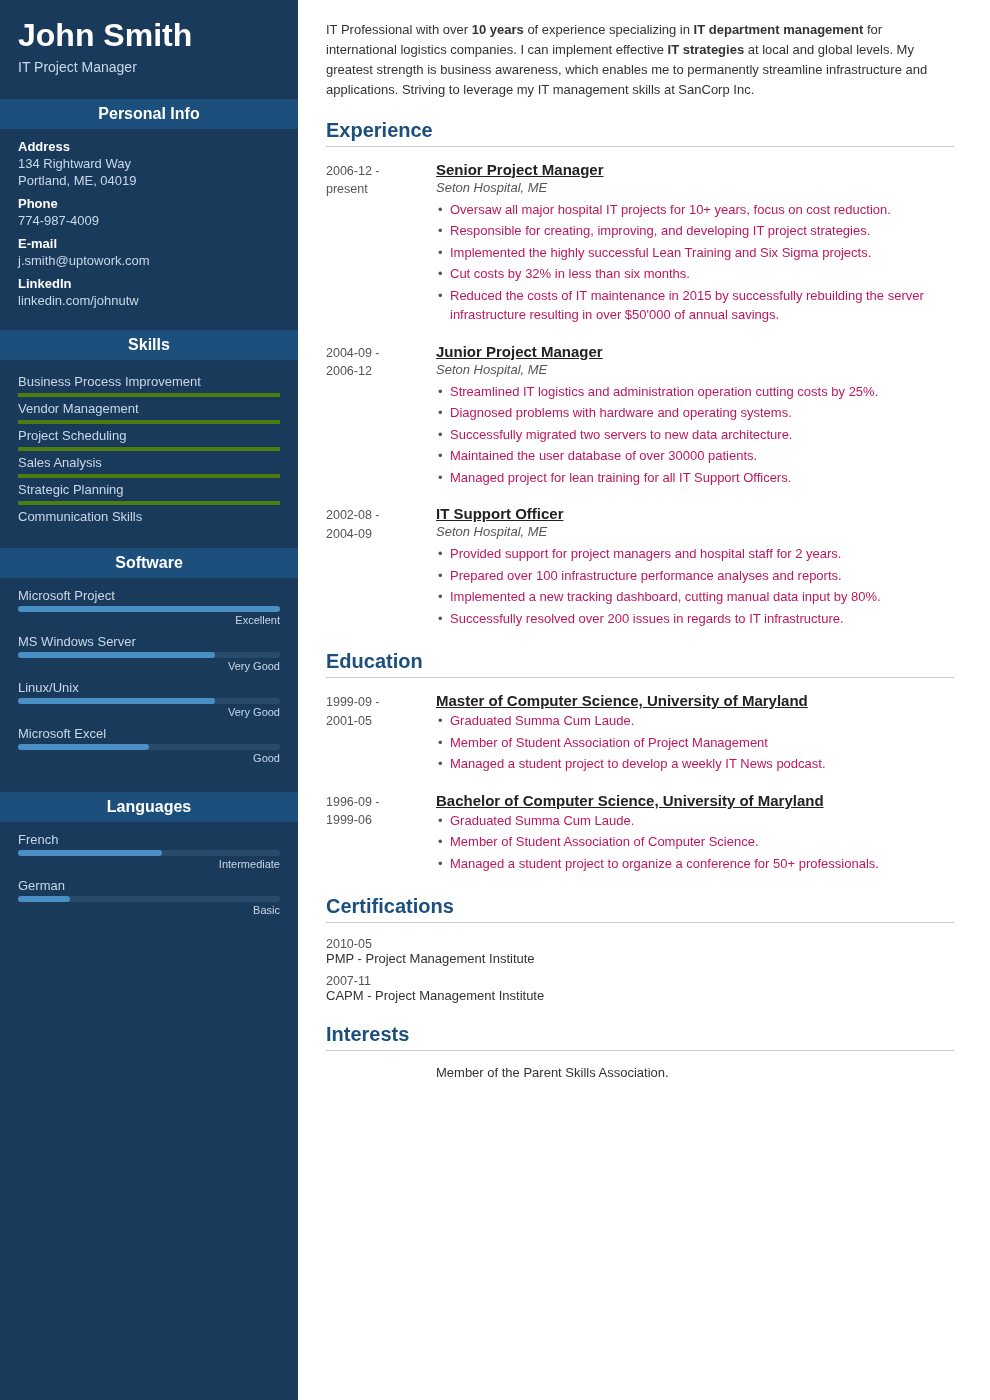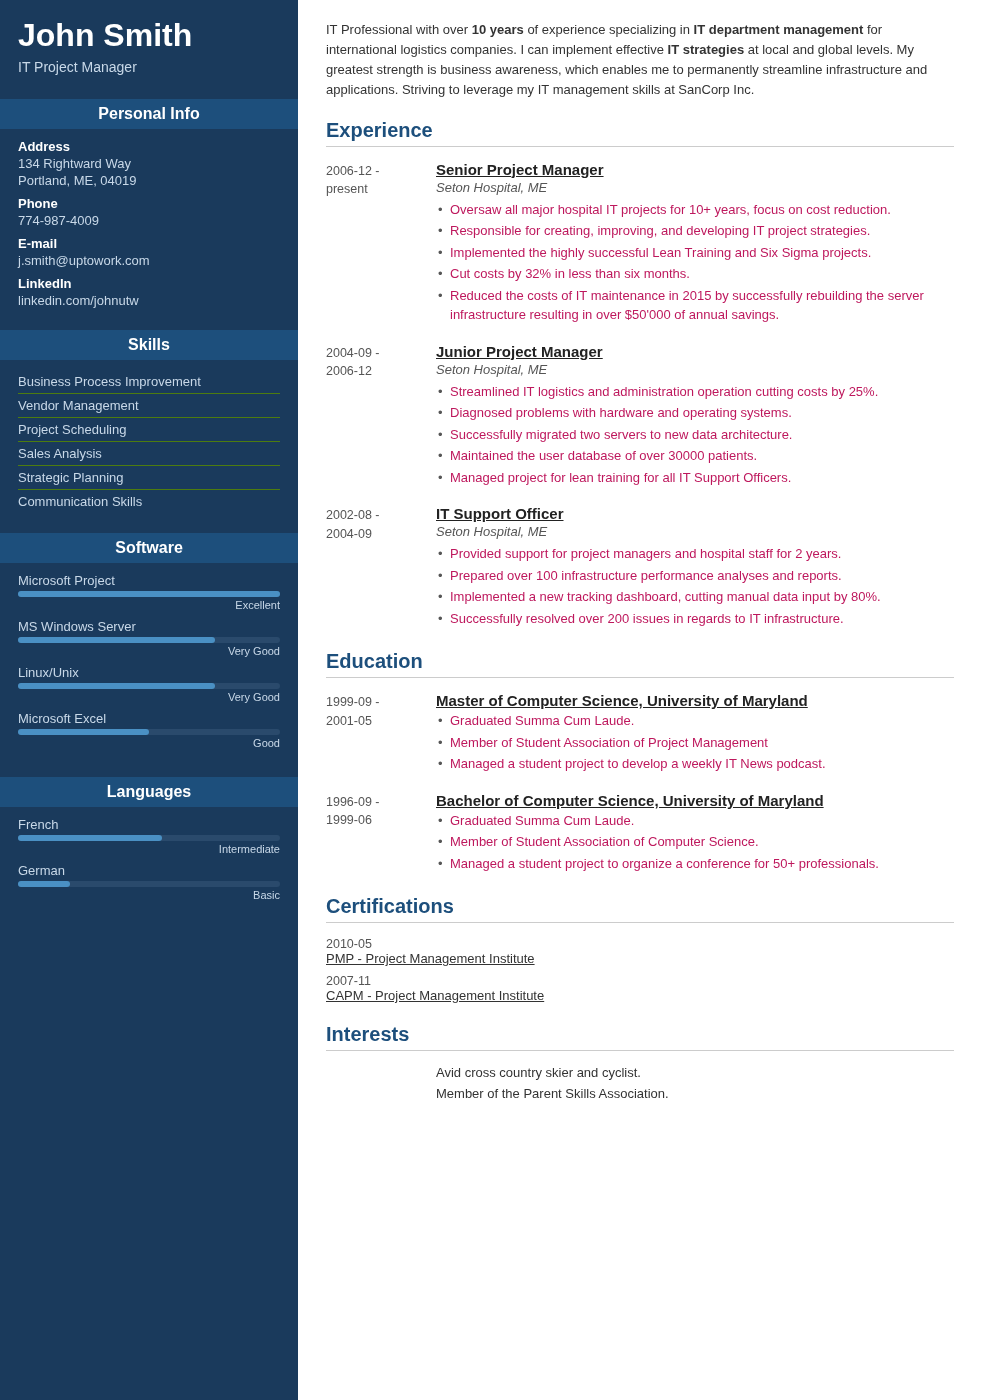--- a/index.html
+++ b/index.html
@@ -69,21 +69,21 @@
     .info-value {
       color: #c8d8e8;
       font-size: 13px;
       margin-bottom: 2px;
     }
 
     .skill-item {
       color: #c8d8e8;
       font-size: 13px;
       padding: 4px 0;
-      border-bottom: 1px solid #4d7c0f;
+      border-bottom: 4px solid #4d7c0f;
     }
 
     .skill-item:last-child {
       border-bottom: none;
     }
 
     .software-item {
       margin-bottom: 6px;
     }
 
@@ -217,21 +217,20 @@
 
     .cert-date {
       min-width: 110px;
       color: #555;
       font-size: 12.5px;
     }
 
     .cert-name {
       font-size: 13px;
       color: #333;
-      text-decoration: underline;
     }
 
     .interest-item-plain {
       font-size: 13px;
       color: #333;
       margin-bottom: 6px;
     }
   </style>
 </head>
 <body>
@@ -424,17 +423,16 @@
         <div class="cert-entry">
           <div class="cert-date">2007-11</div>
           <div class="cert-name">CAPM - Project Management Institute</div>
         </div>
       </div>
   </div>
 
   <div class="section">
     <div class="section-title">Interests</div>
     <div id="interests-list">
-        <div class="interest-item-plain" style="padding-left: 110px;">Avid cross country skier and cyclist.</div>
         <div class="interest-item-plain" style="padding-left: 110px;">Member of the Parent Skills Association.</div>
       </div>
   </div>
 </div>
 
 </body></html>

